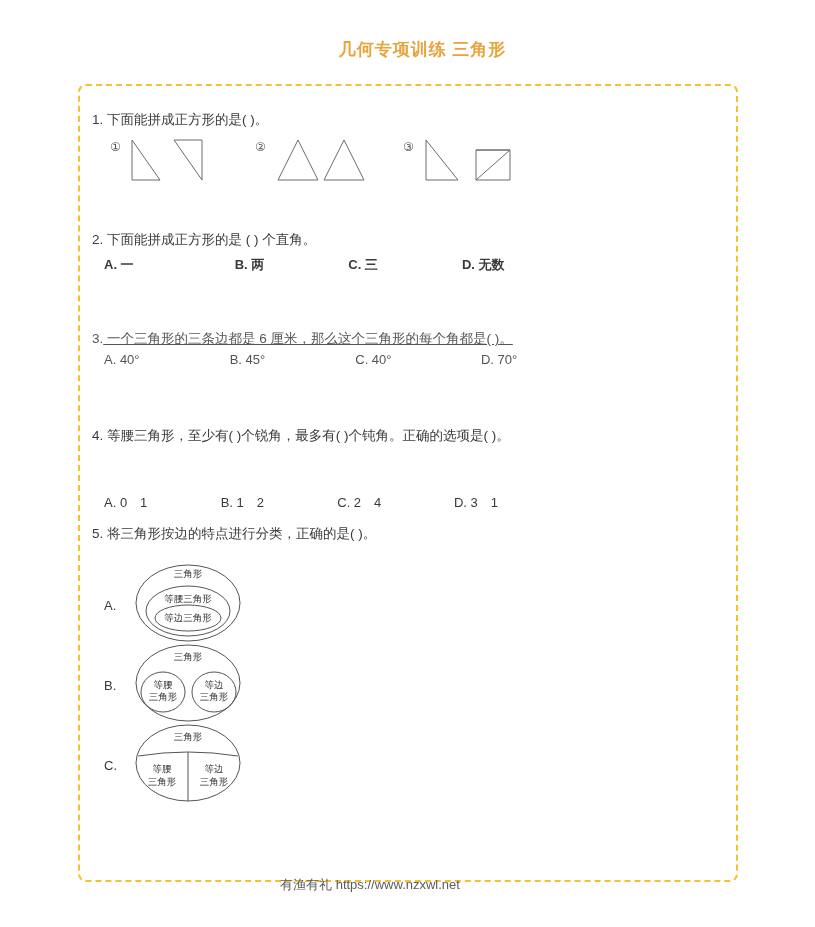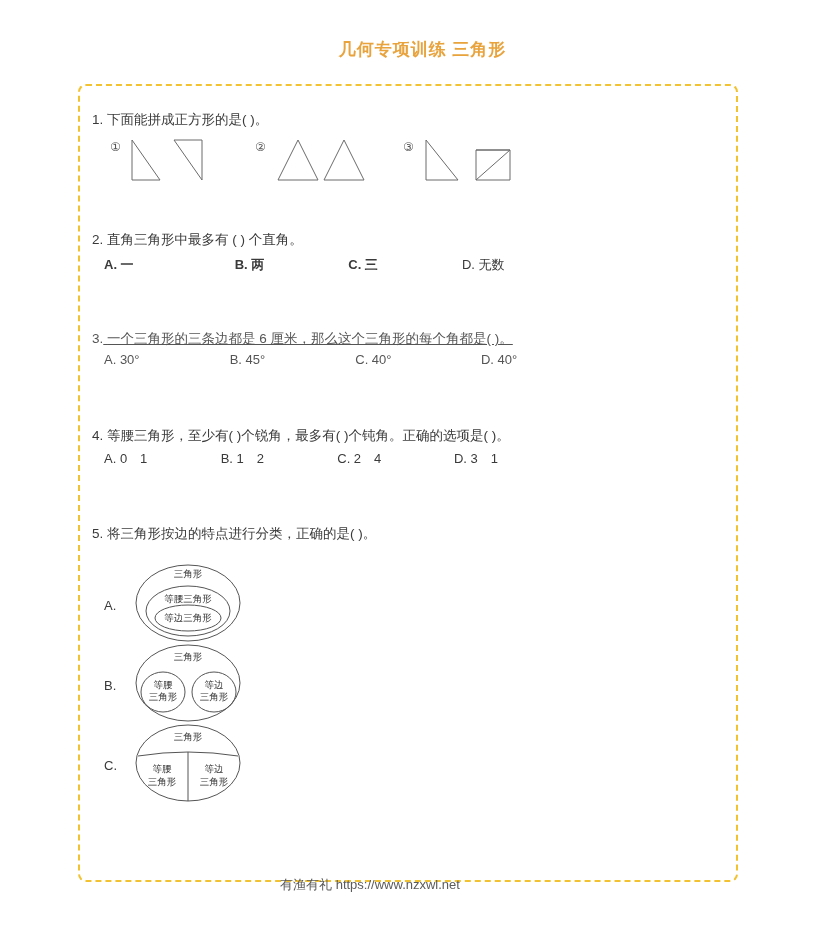--- a/index.html
+++ b/index.html
@@ -76,21 +76,21 @@
   #q2-opts .opt:nth-child(3) { width: 110px; }
 
   
   #q3-text { left: 92px; top: 329px; text-decoration: underline; }
   #q3-opts { left: 104px; top: 352px; width: 560px; color:#555; }
   #q3-opts .opt { width: 122px; }
 
   
   #q4-text { left: 92px; top: 426px; }
   #q4-opts { left: 104px; top: 450px; width: 560px; }
-  #q4-opts .opt { width: 113px; }
+  #q4-opts .opt { width: 113px; margin-top: 44px; }
 
   
   #q5-text { left: 92px; top: 524px; text-align: right; }
   #q5-diagrams { position: absolute; left: 100px; top: 558px; width: 300px; height: 260px; }
   .venn-label {
     position: absolute;
     font-size: 13px;
     font-family: "Liberation Sans", "DejaVu Sans", sans-serif;
     color: #3a3a3a;
   }
@@ -141,38 +141,38 @@
     <polygon points="6,2 6,42 38,42" fill="none" stroke="#6b6b6b" stroke-width="1"></polygon>
     <polygon points="56,42 56,12 90,12" fill="none" stroke="#6b6b6b" stroke-width="1"></polygon>
     <line x1="56" y1="12" x2="90" y2="12" stroke="#6b6b6b" stroke-width="1"></line>
     <line x1="90" y1="12" x2="90" y2="42" stroke="#6b6b6b" stroke-width="1"></line>
     <line x1="56" y1="42" x2="90" y2="42" stroke="#6b6b6b" stroke-width="1"></line>
   </svg>
 </div>
 
 <div class="q" id="q2-text">
   <span class="q-num">2.</span>
-  <span> 直角三角形中最多有 (     ) 个直角。</span>
+  <span> 下面能拼成正方形的是 (     ) 个直角。</span>
 </div>
 <div class="opts" id="q2-opts">
   <span class="opt" style="font-weight:bold;">A. 一</span>
   <span class="opt" style="font-weight:bold;">B. 两</span>
   <span class="opt" style="font-weight:bold;">C. 三</span>
-  <span class="opt" style="font-weight:normal;text-align:center;">D. 无数</span>
+  <span class="opt" style="font-weight:bold;text-align:center;">D. 无数</span>
 </div>
 
 <div class="q" id="q3-text" style="color:#555;">
   <span class="q-num">3.</span>
   <span>一个三角形的三条边都是 6 厘米，那么这个三角形的每个角都是(      )。</span>
 </div>
 <div class="opts" id="q3-opts">
-  <span class="opt">A. 30°</span>
+  <span class="opt">A. 40°</span>
   <span class="opt">B. 45°</span>
   <span class="opt">C. 40°</span>
-  <span class="opt">D. 40°</span>
+  <span class="opt">D. 70°</span>
 </div>
 
 <div class="q" id="q4-text">
   <span class="q-num">4.</span>
   <span>等腰三角形，至少有(     )个锐角，最多有(     )个钝角。正确的选项是(     )。</span>
 </div>
 <div class="opts" id="q4-opts">
   <span class="opt">A. 0　1</span>
   <span class="opt">B. 1　2</span>
   <span class="opt">C. 2　4</span>

